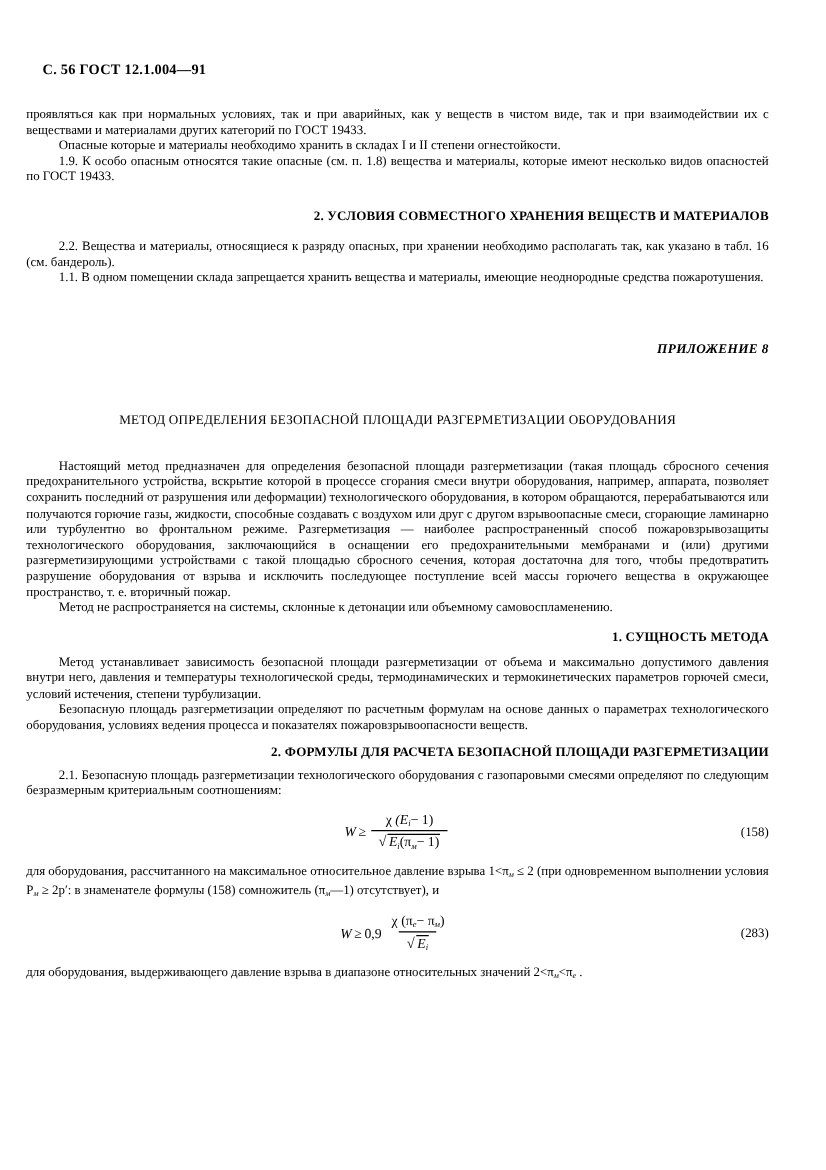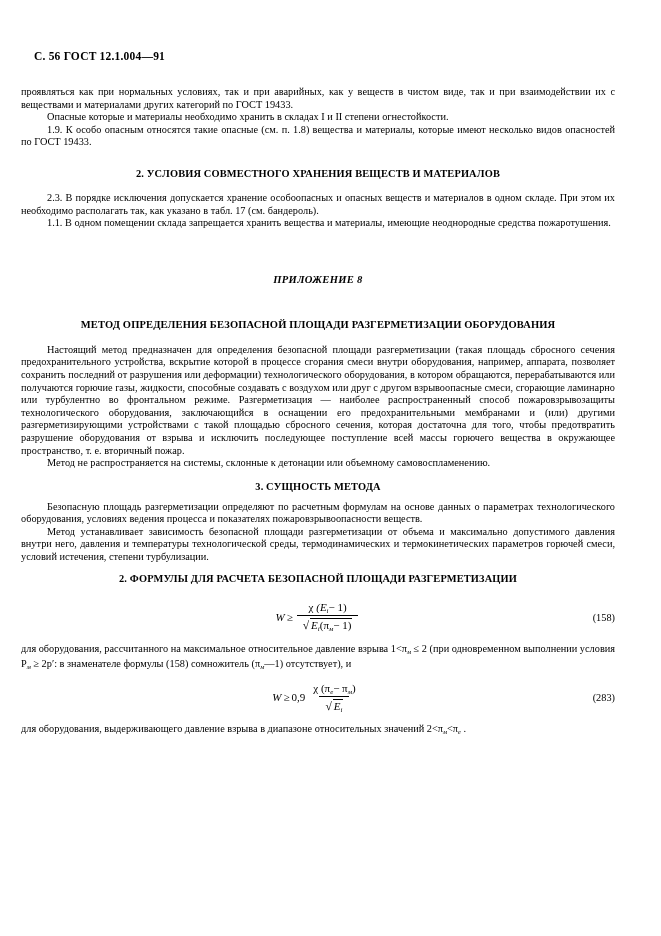--- a/index.html
+++ b/index.html
@@ -48,36 +48,36 @@
   p.ind {
     text-indent: 26px;
   }
   p.noind {
     text-indent: 0;
   }
   .sec-title {
     margin: 0;
     font-size: 10.4px;
     font-weight: bold;
-    text-align: center;
+    text-align: right;
     line-height: 13px;
     letter-spacing: 0.15px;
   }
   .appendix {
     margin: 0;
     font-size: 10.6px;
     font-weight: bold;
     font-style: italic;
-    text-align: center;
+    text-align: right;
     letter-spacing: 0.3px;
   }
   .app-title {
-    margin: 0;
+    margin: 12px;
     font-size: 10.5px;
-    font-weight: bold;
+    font-weight: normal;
     text-align: center;
     letter-spacing: 0.15px;
   }
   .sp-4  { height: 4px; }
   .sp-6  { height: 6px; }
   .sp-8  { height: 8px; }
   .sp-10 { height: 10px; }
   .sp-12 { height: 12px; }
   .sp-14 { height: 14px; }
   .sp-18 { height: 18px; }
@@ -156,44 +156,45 @@
   <div class="content">
 
     <p class="noind">проявляться как при нормальных условиях, так и при аварийных, как у веществ в чистом виде, так и при взаимодействии их с веществами и материалами других категорий по ГОСТ 19433.</p>
     <p class="ind">Опасные которые и материалы необходимо хранить в складах I и II степени огнестойкости.</p>
     <p class="ind">1.9. К особо опасным относятся такие опасные (см. п. 1.8) вещества и материалы, которые имеют несколько видов опасностей по ГОСТ 19433.</p>
 
     <div class="sp-18"></div>
     <div class="sec-title">2.  УСЛОВИЯ СОВМЕСТНОГО ХРАНЕНИЯ ВЕЩЕСТВ И МАТЕРИАЛОВ</div>
     <div class="sp-12"></div>
 
-    <p class="ind">2.3.  В порядке исключения допускается хранение особоопасных и опасных веществ и материалов в одном складе. При этом их необходимо располагать так, как указано в табл. 17 (см. бандероль).</p>
+    <p class="ind">2.2.  Вещества и материалы, относящиеся к разряду опасных, при хранении необходимо располагать так, как указано в табл. 16 (см. бандероль).</p>
     <p class="ind">1.1.  В одном помещении склада запрещается хранить вещества и материалы, имеющие неоднородные средства пожаротушения.</p>
 
     <div class="sp-44"></div>
     <div class="appendix">ПРИЛОЖЕНИЕ 8</div>
     <div class="sp-34"></div>
 
     <div class="app-title">МЕТОД ОПРЕДЕЛЕНИЯ БЕЗОПАСНОЙ ПЛОЩАДИ РАЗГЕРМЕТИЗАЦИИ ОБОРУДОВАНИЯ</div>
     <div class="sp-14"></div>
 
     <p class="ind">Настоящий метод предназначен для определения безопасной площади разгерметизации (такая площадь сбросного сечения предохранительного устройства, вскрытие которой в процессе сгорания смеси внутри оборудования, например, аппарата, позволяет сохранить последний от разрушения или деформации) технологического оборудования, в котором обращаются, перерабатываются или получаются горючие газы, жидкости, способные создавать с воздухом или друг с другом взрывоопасные смеси, сгорающие ламинарно или турбулентно во фронтальном режиме. Разгерметизация — наиболее распространенный способ пожаровзрывозащиты технологического оборудования, заключающийся в оснащении его предохранительными мембранами и (или) другими разгерметизирующими устройствами с такой площадью сбросного сечения, которая достаточна для того, чтобы предотвратить разрушение оборудования от взрыва и исключить последующее поступление всей массы горючего вещества в окружающее пространство, т. е. вторичный пожар.</p>
     <p class="ind">Метод не распространяется на системы, склонные к детонации или объемному самовоспламенению.</p>
 
     <div class="sp-10"></div>
-    <div class="sec-title">3.  СУЩНОСТЬ МЕТОДА</div>
+    <div class="sec-title">1.  СУЩНОСТЬ МЕТОДА</div>
     <div class="sp-8"></div>
 
+    <p class="ind">Метод устанавливает зависимость безопасной площади разгерметизации от объема и максимально допустимого давления внутри него, давления и температуры технологической среды, термодинамических и термокинетических параметров горючей смеси, условий истечения, степени турбулизации.</p>
     <p class="ind">Безопасную площадь разгерметизации определяют по расчетным формулам на основе данных о параметрах технологического оборудования, условиях ведения процесса и показателях пожаровзрывоопасности веществ.</p>
-    <p class="ind">Метод устанавливает зависимость безопасной площади разгерметизации от объема и максимально допустимого давления внутри него, давления и температуры технологической среды, термодинамических и термокинетических параметров горючей смеси, условий истечения, степени турбулизации.</p>
 
     <div class="sp-8"></div>
     <div class="sec-title">2.  ФОРМУЛЫ ДЛЯ РАСЧЕТА БЕЗОПАСНОЙ ПЛОЩАДИ РАЗГЕРМЕТИЗАЦИИ</div>
     <div class="sp-6"></div>
 
+    <p class="ind">2.1.  Безопасную площадь разгерметизации технологического оборудования с газопаровыми смесями определяют по следующим безразмерным критериальным соотношениям:</p>
 
     <div class="sp-6"></div>
     <div class="formula-row">
       <span class="fx">
         <span class="var">W</span>
         <span class="op">≥</span>
         <span class="frac">
           <span class="num">
             <span>χ</span><span>&nbsp;</span><span class="var">(E</span><sub>i</sub><span>− 1)</span>
           </span>

